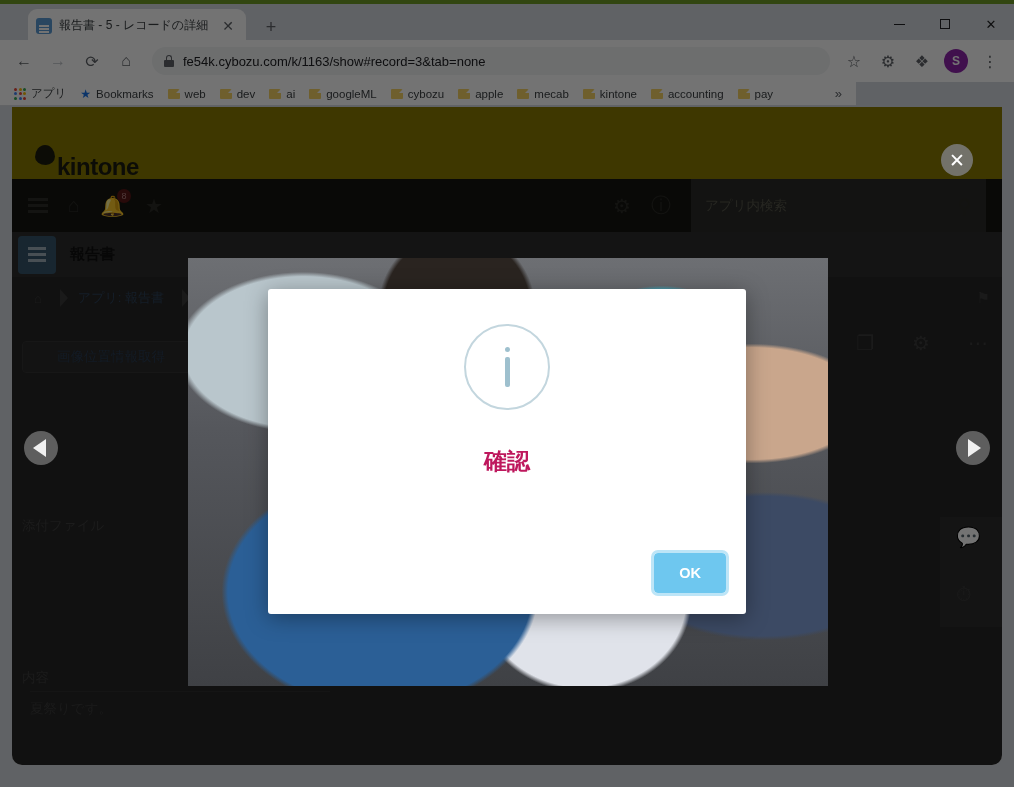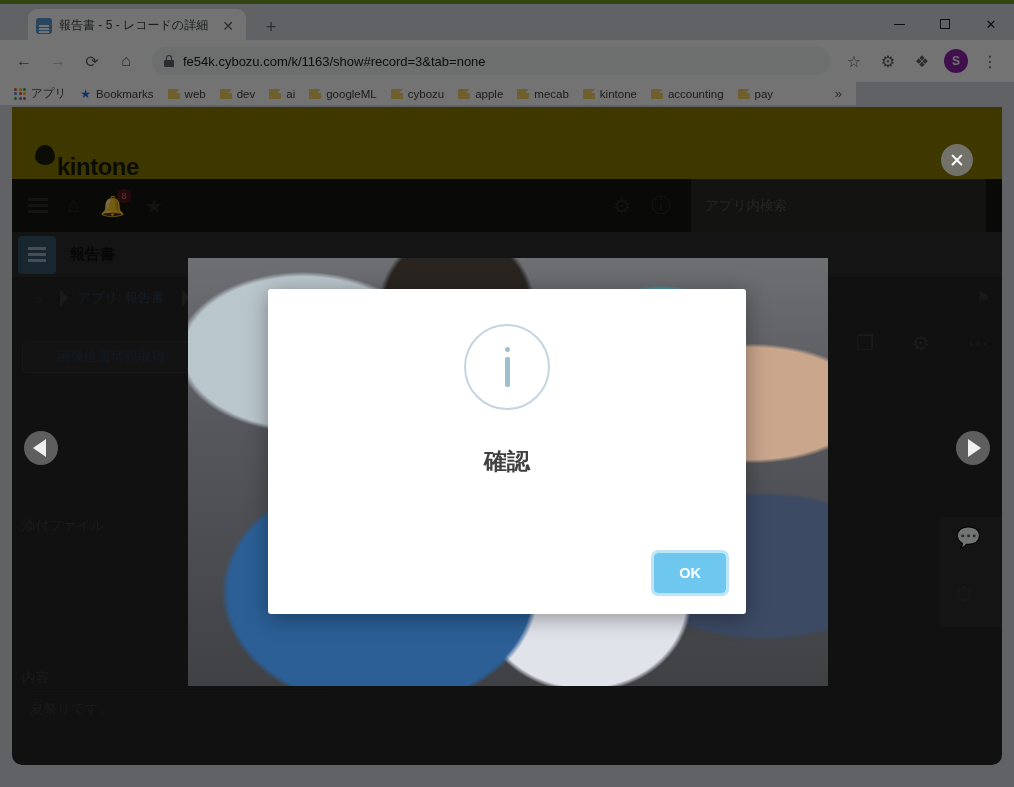--- a/index.html
+++ b/index.html
@@ -207,21 +207,21 @@
     box-shadow:0 4px 22px rgba(0,0,0,0.35);
     display:flex; flex-direction:column; align-items:center;
   }
   .dlg-icon {
     width:86px; height:86px; border-radius:50%; border:2px solid #c3d6de;
     margin-top:35px; display:flex; align-items:center; justify-content:center;
   }
   .dlg-icon .i-dot { width:5px; height:5px; border-radius:50%; background:#9ec0ce; }
   .dlg-icon .i-stem { width:5px; height:30px; border-radius:2px; background:#9ec0ce; margin-top:5px; }
   .dlg-icon .i-wrap { display:flex; flex-direction:column; align-items:center; }
-  .dlg-title { margin-top:36px; font-size:23px; font-weight:bold; color:#404040; }
+  .dlg-title { margin-top:36px; font-size:23px; font-weight:bold; color:#be185d; }
   .dlg-msg { margin-top:20px; font-size:14.5px; color:#6b6b6b; }
   .dlg-actions {
     position:absolute; right:20px; bottom:21px; display:flex; align-items:center; gap:8px;
   }
   .btn {
     min-width:114px; height:40px; border:none; border-radius:4px;
     font-size:14.5px; font-weight:bold; cursor:pointer;
     font-family:"Liberation Sans","DejaVu Sans",sans-serif;
   }
   .btn-cancel { background:#eeeeee; color:#3d3d3d; }

